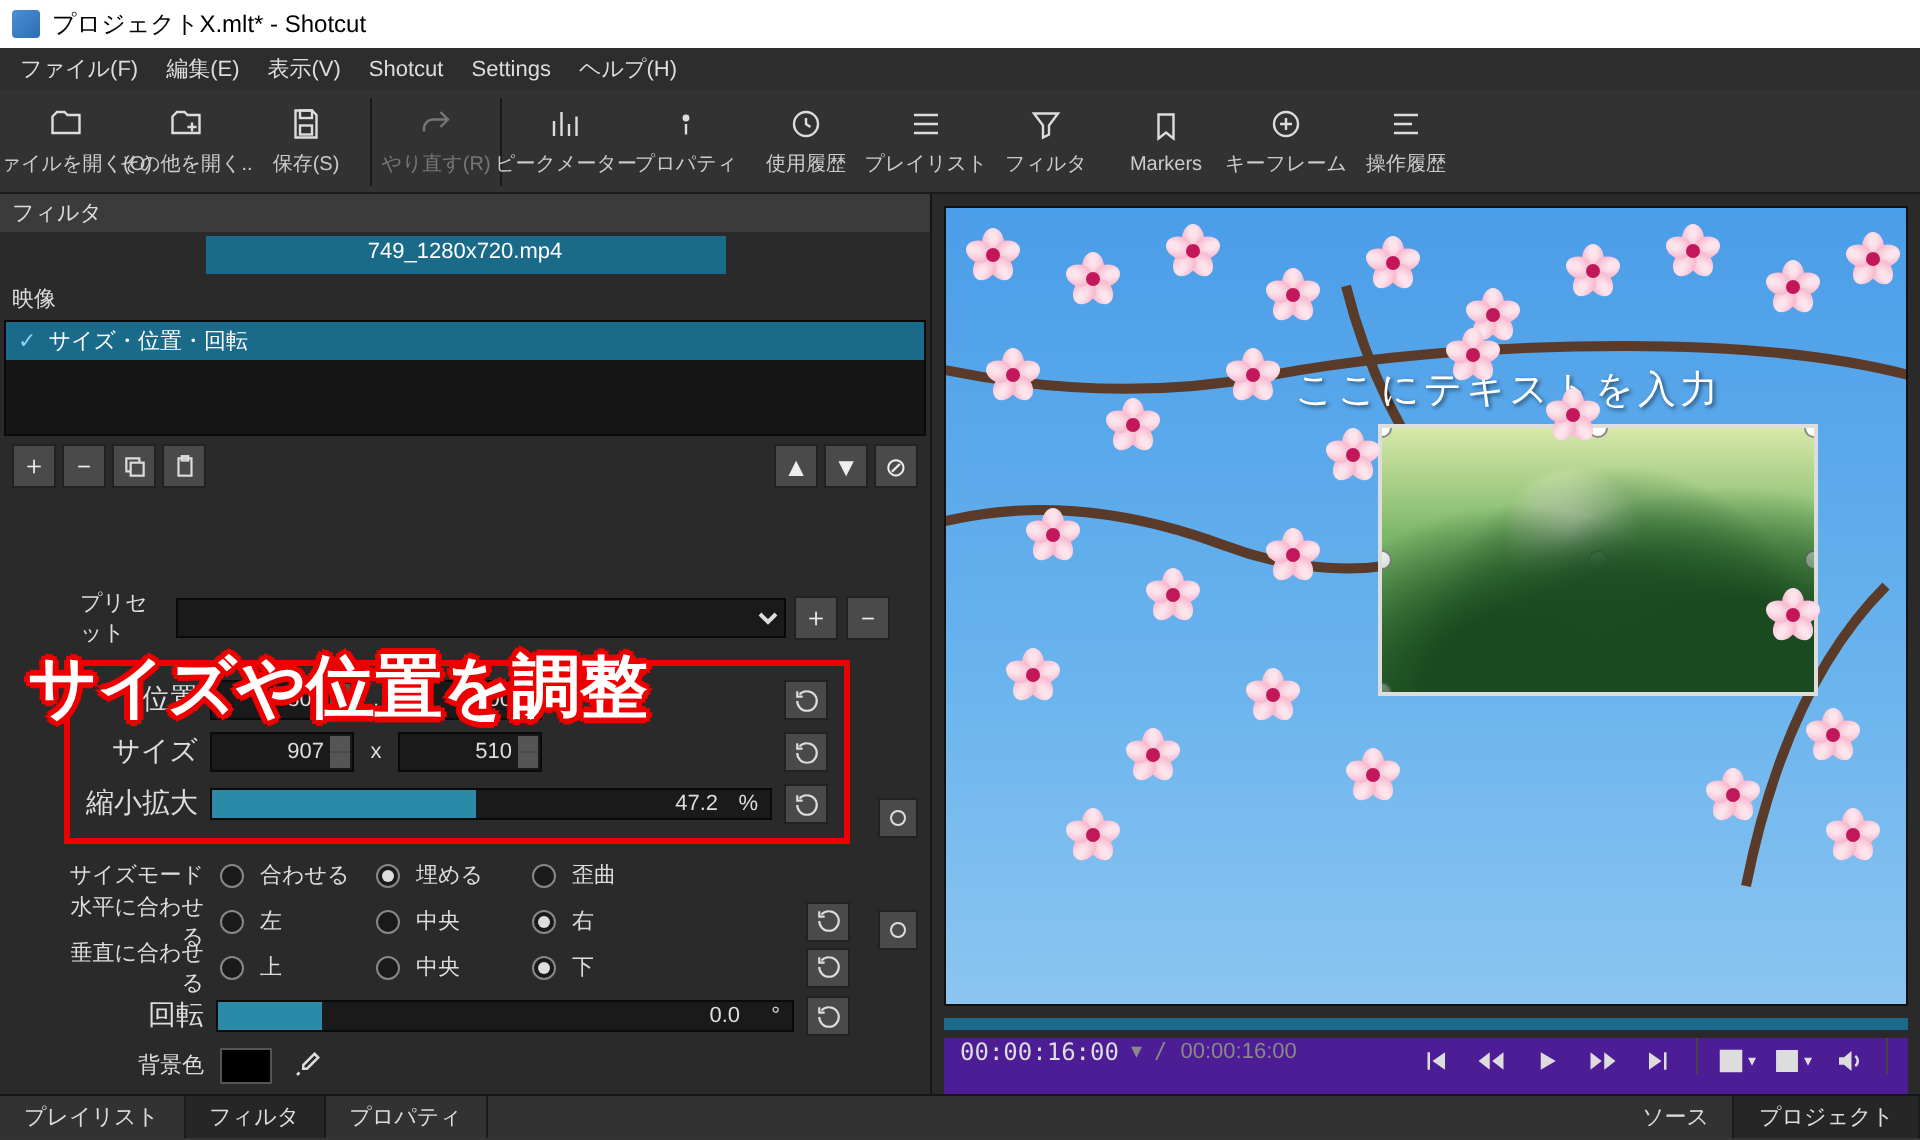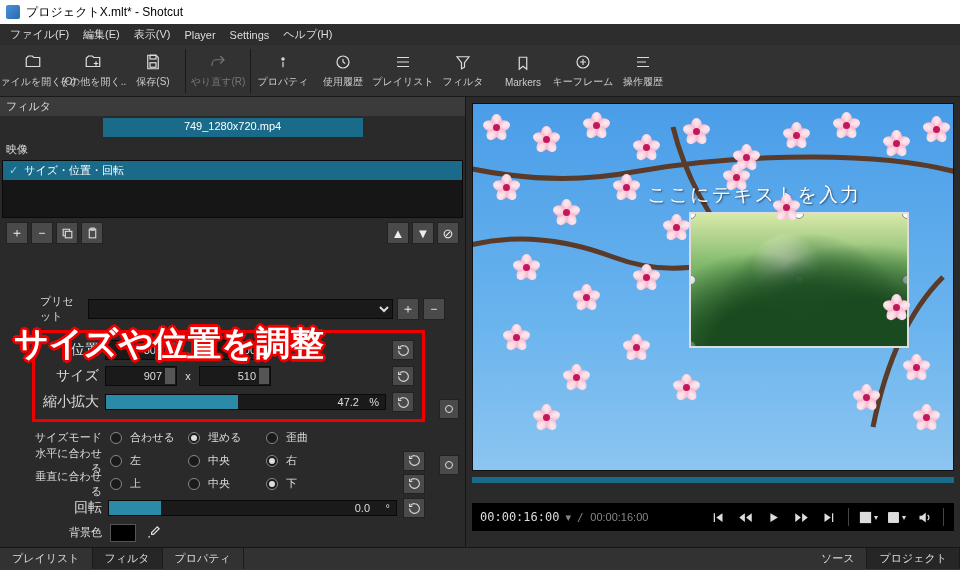--- a/index.html
+++ b/index.html
@@ -60,21 +60,21 @@
 .pip{position:absolute;right:44px;top:108px;width:220px;height:136px;border:2px solid #ddd;background:linear-gradient(180deg,#d8e8a8 0%,#7db86a 40%,#2a6b30 100%);overflow:hidden}
 .pip .sun{position:absolute;left:60px;top:18px;width:70px;height:70px;background:radial-gradient(circle,#fffde7 0%,rgba(255,253,231,.3) 50%,transparent 70%);border-radius:50%}
 .pip::after{content:"";position:absolute;inset:0;background:radial-gradient(ellipse at 30% 100%,#1a4a1f 20%,transparent 50%),radial-gradient(ellipse at 80% 100%,#1a4a1f 25%,transparent 55%),radial-gradient(ellipse at 55% 95%,#2a6030 30%,transparent 60%)}
 .piphdl{position:absolute;width:10px;height:10px;background:#fff;border:1px solid #888;border-radius:50%}
 .ovtext{position:absolute;right:92px;top:78px;color:#fff;font-size:19px;text-shadow:1px 1px 2px rgba(0,0,0,.6);letter-spacing:2px}
 .ruler{height:24px;background:#262626;position:relative;margin:0 6px;font-size:9px;color:#aaa}
 .ruler .tick{position:absolute;top:0;width:1px;height:8px;background:#888}
 .ruler .tlab{position:absolute;top:10px;transform:translateX(-50%)}
 .ruler .ph{position:absolute;right:6px;top:2px;width:10px;height:14px;background:#8ab4d8;clip-path:polygon(0 0,100% 0,100% 60%,50% 100%,0 60%)}
 .scrub{height:6px;background:#1a6a8a;margin:0 6px 4px 6px}
-.transport{height:28px;background:#000000;display:flex;align-items:center;padding:0 8px;gap:6px;margin:16px 6px}
+.transport{height:28px;background:#4c1d95;display:flex;align-items:flex-start;padding:0 8px;gap:6px;margin:0 6px}
 .tc{font-family:monospace;font-size:12px;color:#ddd}
 .tc2{font-family:monospace;font-size:11px;color:#888}
 .spacer{flex:1}
 .pbtn{width:22px;height:22px;display:flex;align-items:center;justify-content:center;cursor:pointer;color:#ddd}
 .pbtn svg{width:15px;height:15px;fill:#ddd}
 .divv{width:1px;height:18px;background:#444;margin:0 2px}
 .bottombar{height:22px;background:#323232;border-top:1px solid #161616;display:flex;align-items:center}
 .btab{padding:3px 12px;font-size:11px;border-right:1px solid #1a1a1a;cursor:pointer}
 .btab.active{background:#262626}
 svg.ic-s{width:18px;height:18px;fill:none;stroke:#ddd;stroke-width:1.6}
@@ -84,21 +84,21 @@
 
 <div class="titlebar">
   <div class="logo"></div>
   <span>プロジェクトX.mlt* - Shotcut</span>
 </div>
 
 <div class="menubar">
   <span>ファイル(F)</span>
   <span>編集(E)</span>
   <span>表示(V)</span>
-  <span>Player</span>
+  <span>Shotcut</span>
   <span>Settings</span>
   <span>ヘルプ(H)</span>
 </div>
 
 <div class="toolbar">
   <div class="tbtn">
       <div class="ic">
         <svg class="ic-s" viewBox="0 0 24 24">
           <path d="M3 7l3-3h5l2 2h8v12H3z"></path>
         </svg>
@@ -128,20 +128,28 @@
   <div class="tbtn" style="color:#777">
       <div class="ic">
         <svg class="ic-s" viewBox="0 0 24 24" style="stroke:#777">
           <path d="M15 14l5-5-5-5"></path>
           <path d="M20 9H10a6 6 0 00-6 6v2"></path>
         </svg>
       </div>
       <div class="lb">やり直す(R)</div>
     </div>
   <div class="sep"></div>
+  <div class="tbtn">
+      <div class="ic">
+        <svg class="ic-s" viewBox="0 0 24 24">
+          <path d="M4 20V10m5 10V4m5 16v-8m5 8V7"></path>
+        </svg>
+      </div>
+      <div class="lb">ピークメーター</div>
+    </div>
   <div class="tbtn">
       <div class="ic">
         <svg class="ic-s" viewBox="0 0 24 24">
           <circle cx="12" cy="8" r="1.5" fill="#ddd"></circle>
           <path d="M12 12v7"></path>
         </svg>
       </div>
       <div class="lb">プロパティ</div>
     </div>
   <div class="tbtn">

